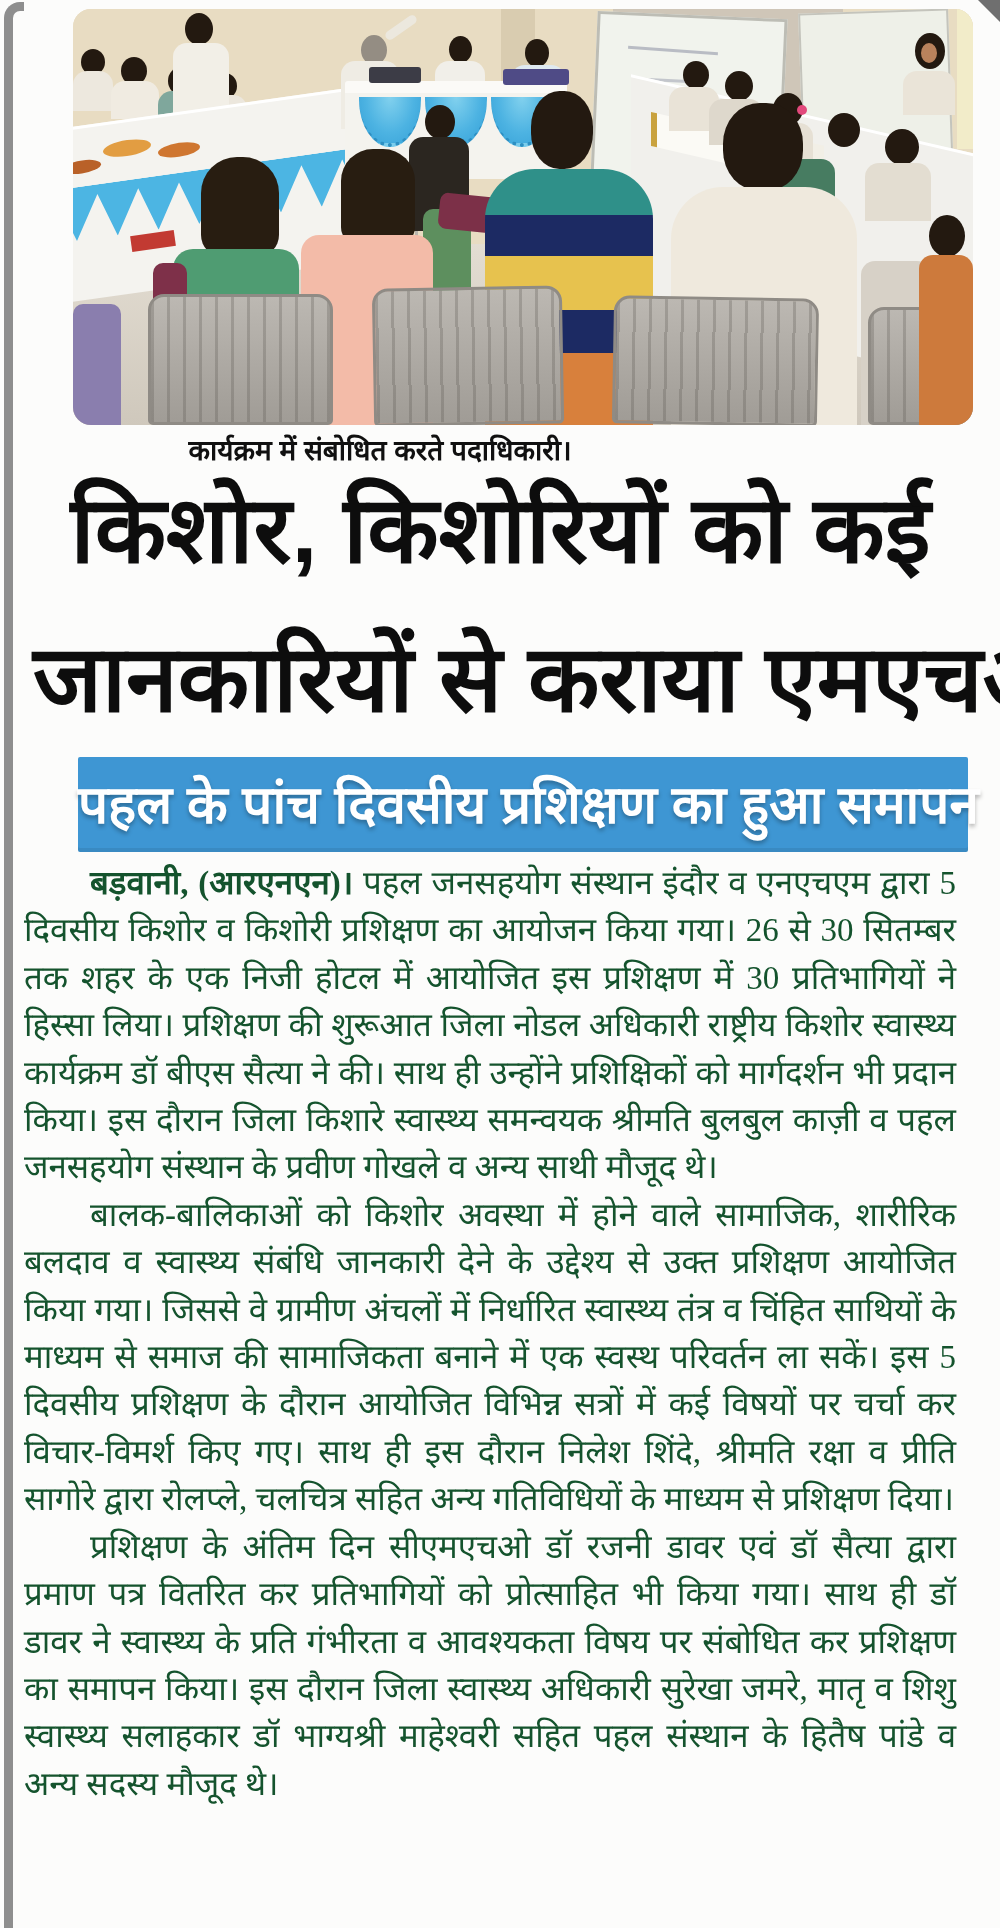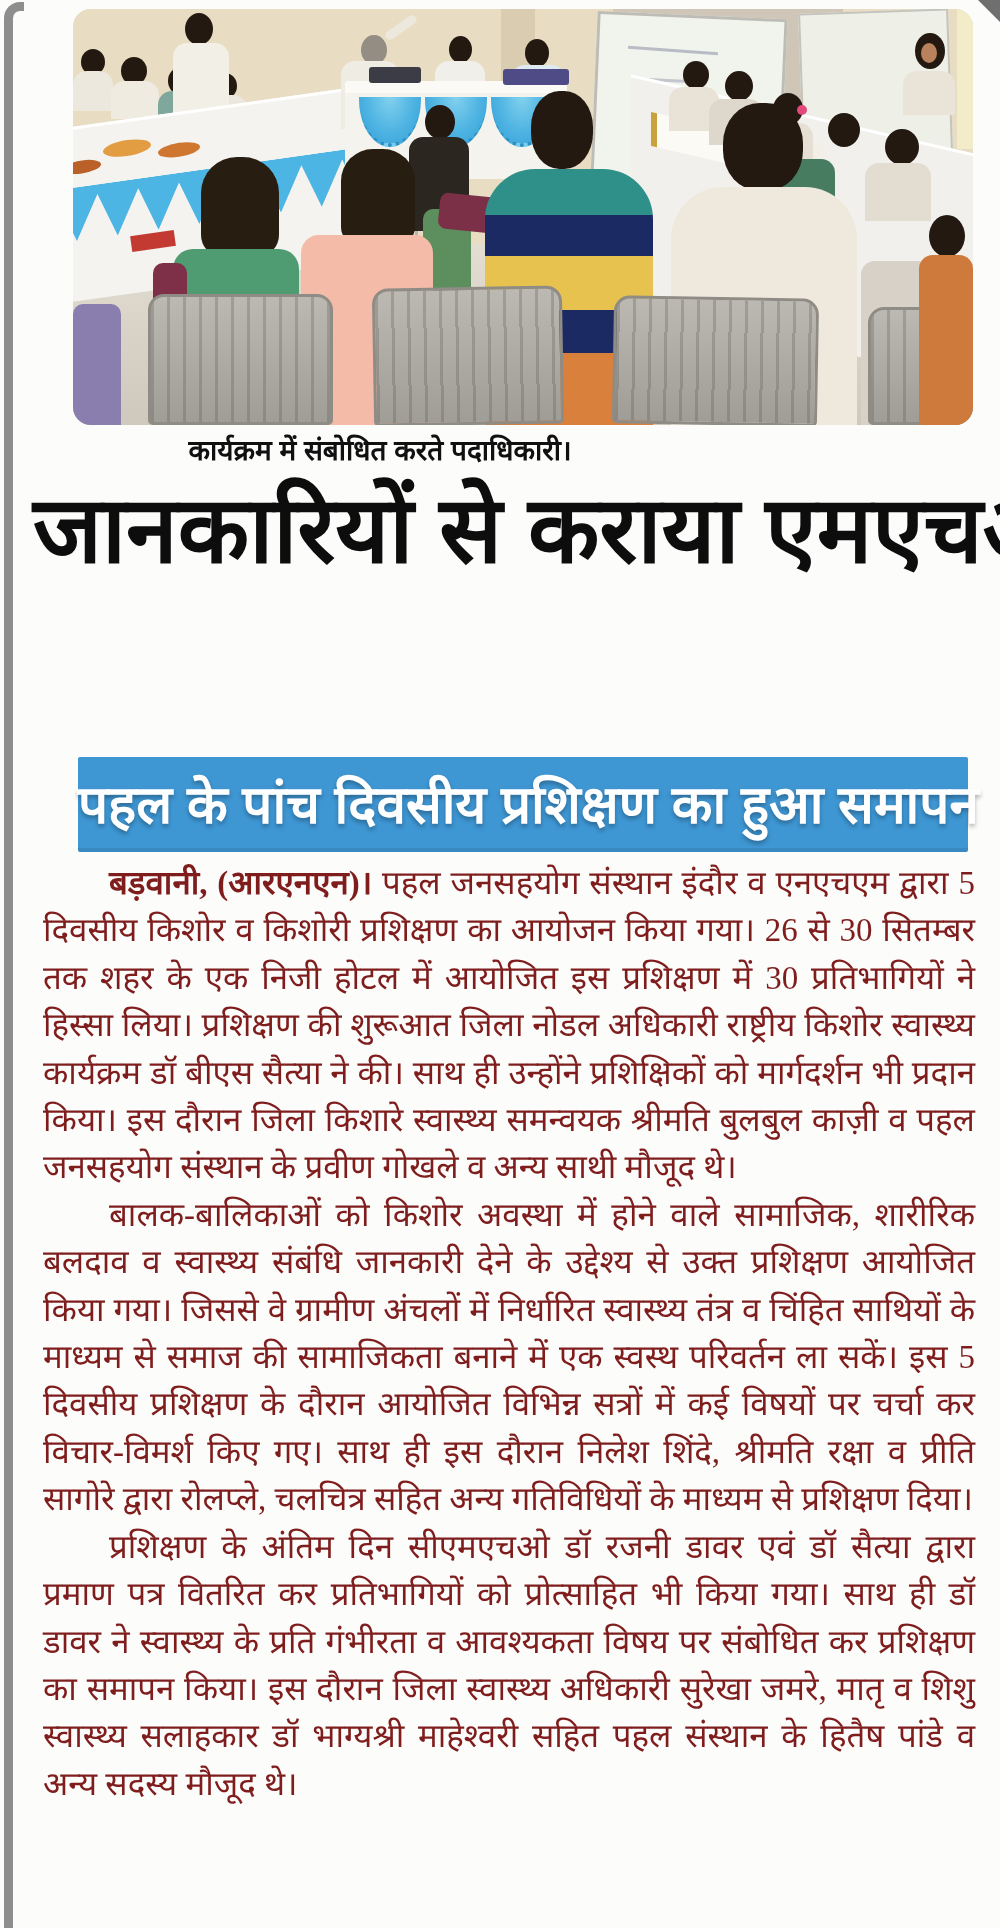--- a/index.html
+++ b/index.html
@@ -53,22 +53,22 @@
     position:absolute;left:78px;top:757px;width:890px;height:95px;
     background:#3e96d3;border-radius:2px;text-align:center;
     box-shadow:inset 0 -4px 0 rgba(0,0,0,.08);
   }
   .subhead-bar span{
     font-family:"Liberation Sans","DejaVu Sans",sans-serif;
     font-weight:700;color:#ffffff;font-size:53px;line-height:95px;
     text-shadow:0 3px 4px rgba(0,0,0,.28);white-space:nowrap;
   }
   .bodytext{
-    position:absolute;left:43px;top:860px;width:932px;
-    font-size:33px;line-height:47.4px;color:#7f1d1d;text-align:justify;
+    position:absolute;left:24px;top:860px;width:932px;
+    font-size:33px;line-height:47.4px;color:#14532d;text-align:justify;
   }
   .bodytext p{margin:0;text-indent:66px;}
   .dateline{font-weight:700;}
 </style>
 </head>
 <body>
 
 <div class="frame-left"></div>
 <div class="corner-mark"></div>
 
@@ -174,20 +174,21 @@
     background:linear-gradient(180deg,#2f9089 0 18%,#1c2a63 18% 34%,#e7c24e 34% 55%,#1c2a63 55% 72%,#d8803c 72% 100%);"></div>
 
   <div class="abs chair" style="left:75px;top:285px;width:185px;height:131px;"></div>
   <div class="abs chair" style="left:300px;top:278px;width:190px;height:138px;transform:rotate(-1deg);"></div>
   <div class="abs chair" style="left:540px;top:288px;width:205px;height:128px;transform:rotate(1deg);"></div>
 </div>
 
 <div class="caption">कार्यक्रम में संबोधित करते पदाधिकारी।</div>
 
 <div class="headline">
+  <div>किशोर, किशोरियों को कई</div>
   <div>जानकारियों से कराया एमएचओ</div>
 </div>
 
 <div class="subhead-bar">
   <span>पहल के पांच दिवसीय प्रशिक्षण का हुआ समापन</span>
 </div>
 
 <div class="bodytext">
   <p><span class="dateline">बड़वानी, (आरएनएन)।</span> <span>पहल जनसहयोग संस्थान इंदौर व एनएचएम द्वारा 5 दिवसीय किशोर व किशोरी प्रशिक्षण का आयोजन किया गया। 26 से 30 सितम्बर तक शहर के एक निजी होटल में आयोजित इस प्रशिक्षण में 30 प्रतिभागियों ने हिस्सा लिया। प्रशिक्षण की शुरूआत जिला नोडल अधिकारी राष्ट्रीय किशोर स्वास्थ्य कार्यक्रम डॉ बीएस सैत्या ने की। साथ ही उन्होंने प्रशिक्षिकों को मार्गदर्शन भी प्रदान किया। इस दौरान जिला किशारे स्वास्थ्य समन्वयक श्रीमति बुलबुल काज़ी व पहल जनसहयोग संस्थान के प्रवीण गोखले व अन्य साथी मौजूद थे।</span></p>
   <p>बालक-बालिकाओं को किशोर अवस्था में होने वाले सामाजिक, शारीरिक बलदाव व स्वास्थ्य संबंधि जानकारी देने के उद्देश्य से उक्त प्रशिक्षण आयोजित किया गया। जिससे वे ग्रामीण अंचलों में निर्धारित स्वास्थ्य तंत्र व चिंहित साथियों के माध्यम से समाज की सामाजिकता बनाने में एक स्वस्थ परिवर्तन ला सकें। इस 5 दिवसीय प्रशिक्षण के दौरान आयोजित विभिन्न सत्रों में कई विषयों पर चर्चा कर विचार-विमर्श किए गए। साथ ही इस दौरान निलेश शिंदे, श्रीमति रक्षा व प्रीति सागोरे द्वारा रोलप्ले, चलचित्र सहित अन्य गतिविधियों के माध्यम से प्रशिक्षण दिया।</p>

